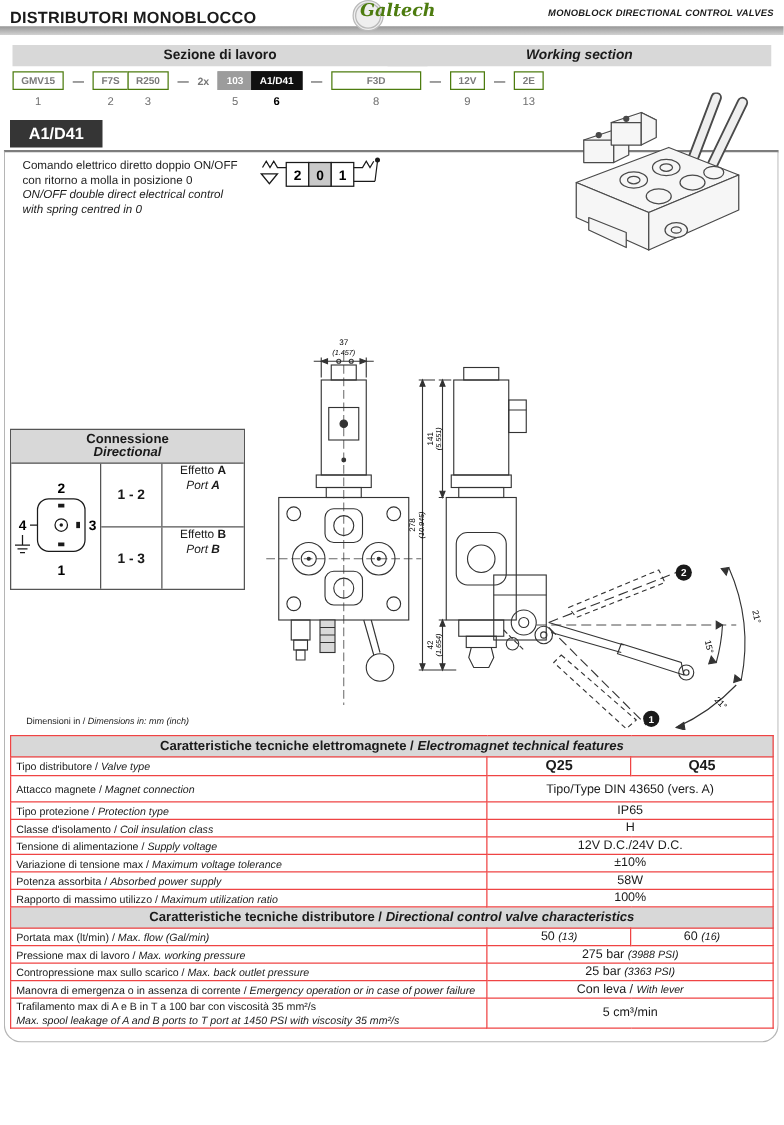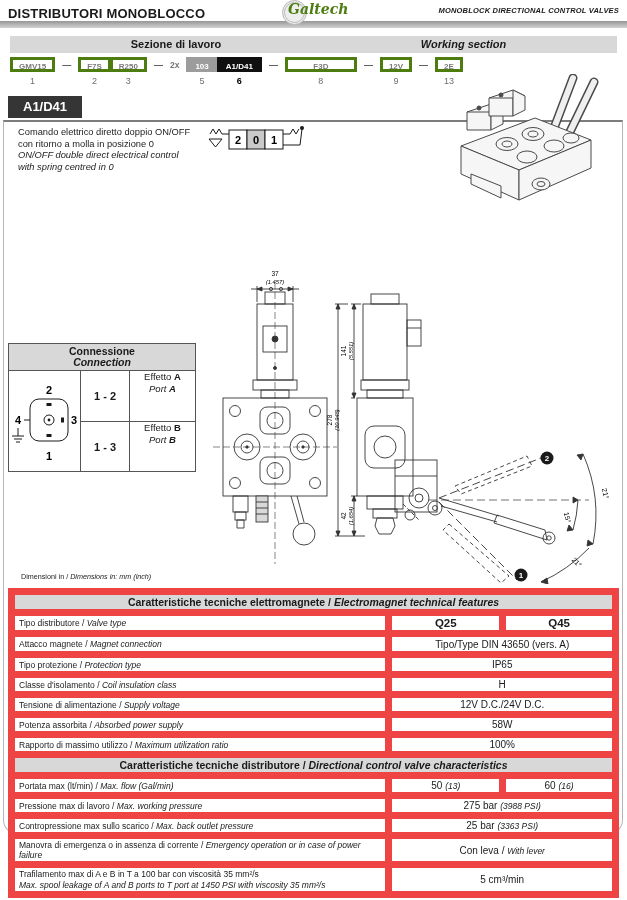--- a/index.html
+++ b/index.html
@@ -23,21 +23,21 @@
   .secbar { top:36px; height:17px; background:#d8d8d8; text-align:center;
             font-size:11px; font-weight:bold; line-height:17px; }
   .secbar.it { left:10px;  width:332px; }
   .secbar.en { left:310px; width:307px; font-style:italic; }
 
   
   .code-row { left:10px; top:57px; display:flex; align-items:flex-start; gap:7px; }
   .code-item { display:flex; flex-direction:column; align-items:center; }
   .joined { display:flex; }
   .joined .code-item + .code-item { margin-left:-1px; }
-  .code-box { border:3px solid #4d7c0f; color:#7a7a7a; font-weight:bold; font-size:8px;
+  .code-box { border:1px solid #4d7c0f; color:#7a7a7a; font-weight:bold; font-size:8px;
               height:15px; line-height:13px; padding:0 6px; background:#fff; text-align:center; white-space:nowrap; }
   .code-box.wide { min-width:72px; }
   .code-box.gray  { background:#9c9c9c; color:#fff; border-color:#9c9c9c; }
   .code-box.black { background:#101010; color:#fff; border-color:#101010; }
   .code-num { font-size:9px; color:#6f6f6f; margin-top:4px; }
   .code-num.sel { color:#000; font-weight:bold; }
   .code-dash { font-size:9px; font-weight:bold; color:#555; margin-top:3px; }
   .code-mult { font-size:8.5px; font-weight:bold; color:#777; margin-top:3px; }
 
   
@@ -67,21 +67,21 @@
                  font-size:9.5px; line-height:12px; }
   .conn-effect .en { font-style:italic; }
 
   
   .dim-note { left:8px; top:572px; font-size:7.2px; color:#222;padding-left:13px; }
   .dim-note .en { font-style:italic; }
 
   
   .spec-table { position:absolute; left:8px; top:588px; width:611px; border-collapse:collapse;
                 font-size:8.5px; }
-  .spec-table td { border:7px solid #ef4444; padding:1px 3px; }
+  .spec-table td { border:1px solid #ef4444; padding:1px 3px; }
   .spec-table { border:1.5px solid #1c1c1c; }
   td.sec { background:#d8d8d8; text-align:center; font-size:10.5px; font-weight:bold; height:17px; }
   td.sec .en { font-style:italic; }
   td.lbl { font-size:8.5px; padding-left:4px; }
   td.lbl .en { font-style:italic; }
   td.val { text-align:center; font-size:10px; }
   td.val .note { font-style:italic; font-size:8.5px; }
   td.q { font-weight:bold; font-size:11.5px; }
   tr.tall td { height:21px; }
   tr.std td { height:12px; }
@@ -205,21 +205,21 @@
 
     <polygon points="48,100 78,112 78,124 48,110"></polygon>
     <ellipse cx="118" cy="110" rx="9" ry="6"></ellipse>
     <ellipse cx="118" cy="110" rx="4" ry="2.5"></ellipse>
   </g>
 </svg>
 
 <div class="abs conn">
   <div class="conn-head">
     <div class="t1">Connessione</div>
-    <div class="t2">Connection</div>
+    <div class="t2">Directional</div>
   </div>
   <div class="conn-body">
     <div class="conn-pinbox">
       <svg width="70" height="98" viewBox="0 0 70 98">
         <rect x="20" y="27" width="38" height="42" rx="9" fill="#fff" stroke="#1a1a1a"></rect>
         <circle cx="39" cy="48" r="5" fill="none" stroke="#1a1a1a"></circle>
         <circle cx="39" cy="48" r="1.4" fill="#1a1a1a"></circle>
         <rect x="36.5" y="31" width="5" height="3" fill="#1a1a1a"></rect>
         <rect x="36.5" y="62" width="5" height="3" fill="#1a1a1a"></rect>
         <rect x="51" y="45.5" width="3" height="5" fill="#1a1a1a"></rect>
@@ -442,20 +442,24 @@
   </tr>
   <tr class="std">
     <td class="lbl"><span>Classe d'isolamento /</span> <span class="en">Coil insulation class</span></td>
     <td class="val" colspan="2">H</td>
   </tr>
   <tr class="std">
     <td class="lbl"><span>Tensione di alimentazione /</span> <span class="en">Supply voltage</span></td>
     <td class="val" colspan="2">12V D.C./24V D.C.</td>
   </tr>
   <tr class="std">
+    <td class="lbl"><span>Variazione di tensione max /</span> <span class="en">Maximum voltage tolerance</span></td>
+    <td class="val" colspan="2">±10%</td>
+  </tr>
+  <tr class="std">
     <td class="lbl"><span>Potenza assorbita /</span> <span class="en">Absorbed power supply</span></td>
     <td class="val" colspan="2">58W</td>
   </tr>
   <tr class="std">
     <td class="lbl"><span>Rapporto di massimo utilizzo /</span> <span class="en">Maximum utilization ratio</span></td>
     <td class="val" colspan="2">100%</td>
   </tr>
   <tr>
     <td class="sec" colspan="3"><span>Caratteristiche tecniche distributore /</span> <span class="en">Directional control valve characteristics</span></td>
   </tr>

